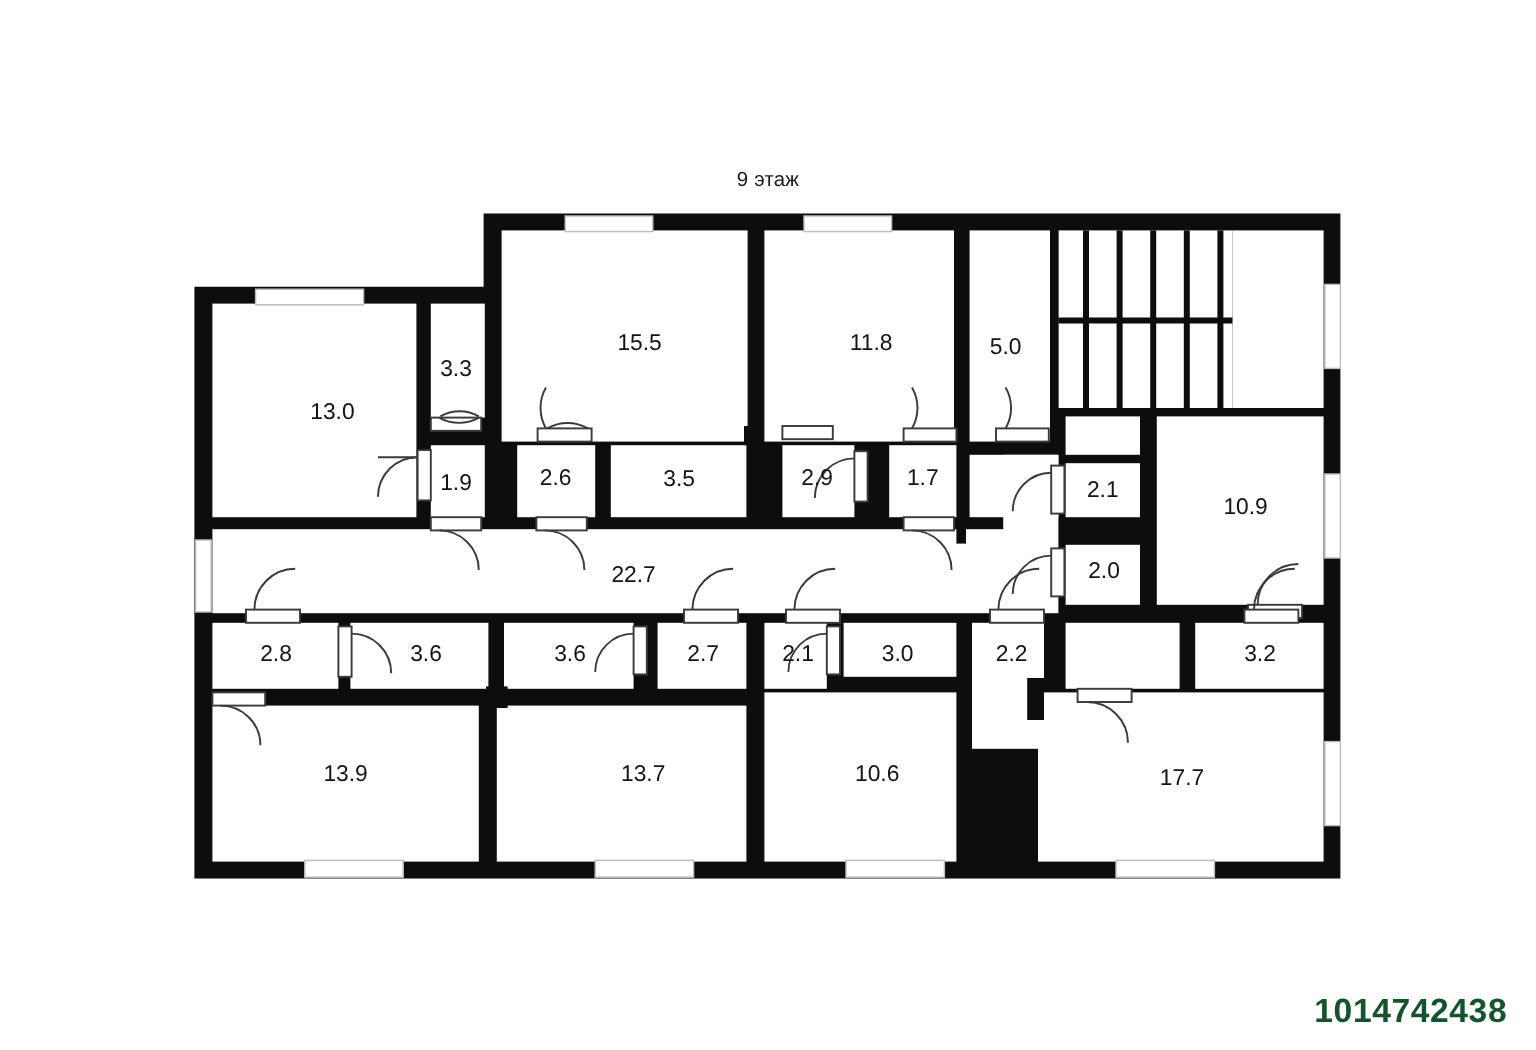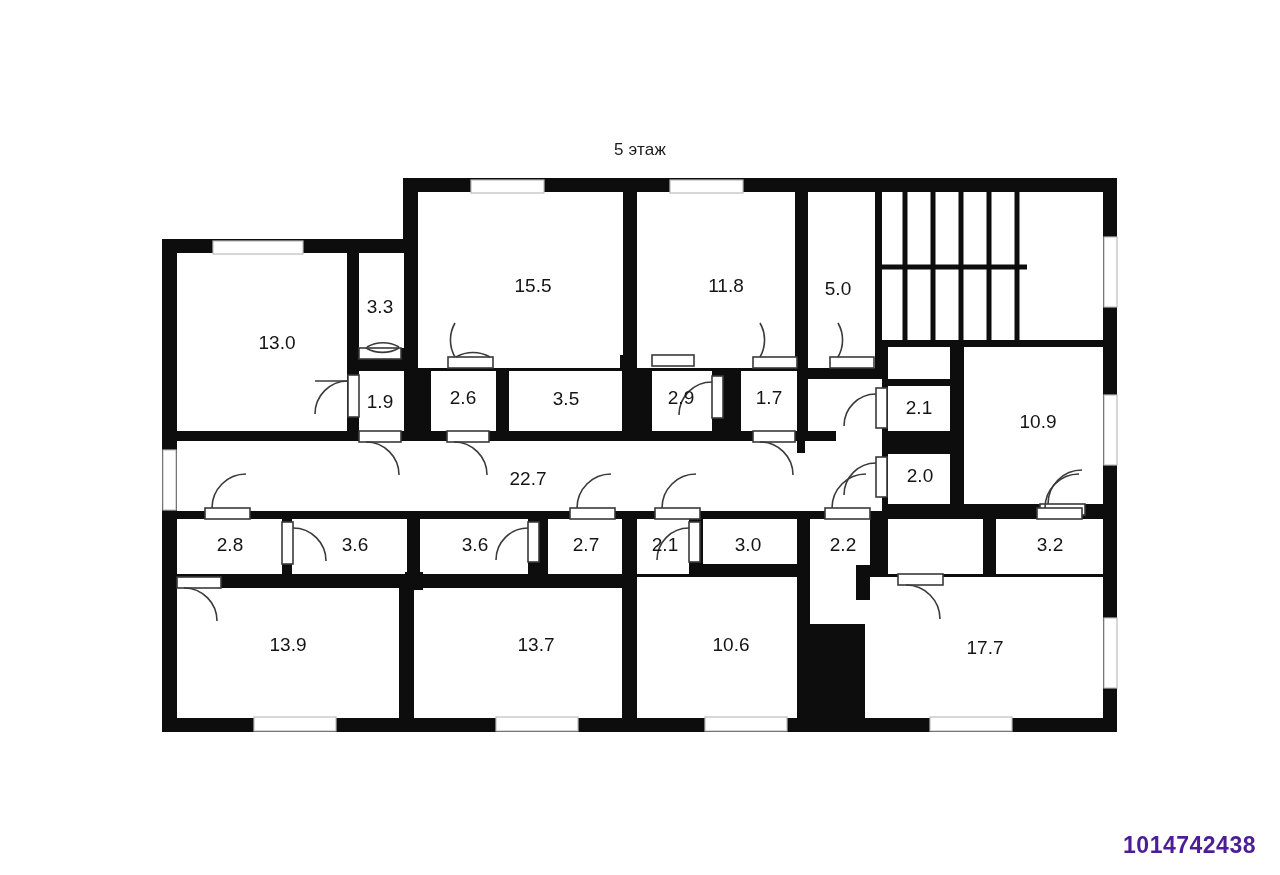--- a/index.html
+++ b/index.html
@@ -29,23 +29,23 @@
     text-align: center;
     font-size: 17px;
     color: #1a1a1a;
     font-family: "Liberation Sans", sans-serif;
     letter-spacing: 0.2px;
   }
   #listing-id {
     position: absolute;
     right: 24px;
     bottom: 16px;
-    font-size: 23px;
+    font-size: 28px;
     font-weight: bold;
-    color: #4c1d95;
+    color: #14532d;
     font-family: "Liberation Sans", sans-serif;
     letter-spacing: 0.5px;
   }
   svg#floorplan {
     position: absolute;
     left: 0;
     top: 0;
   }
   .wall { fill: #0d0d0d; }
   .room-fill { fill: #ffffff; }
@@ -68,21 +68,21 @@
     text-anchor: middle;
     dominant-baseline: middle;
     letter-spacing: -6px;
   }
 </style>
 </head>
 <body>
 
 <div id="plan-root">
 
-  <div id="floor-title">5 этаж</div>
+  <div id="floor-title">9 этаж</div>
 
   <svg id="floorplan" width="1280" height="875" viewBox="0 0 1280 875">
 
     <g>
       <text class="watermark-text" x="628" y="440">ЭЯКС</text>
     </g>
 
     <g>
 
       <path class="wall" d="

